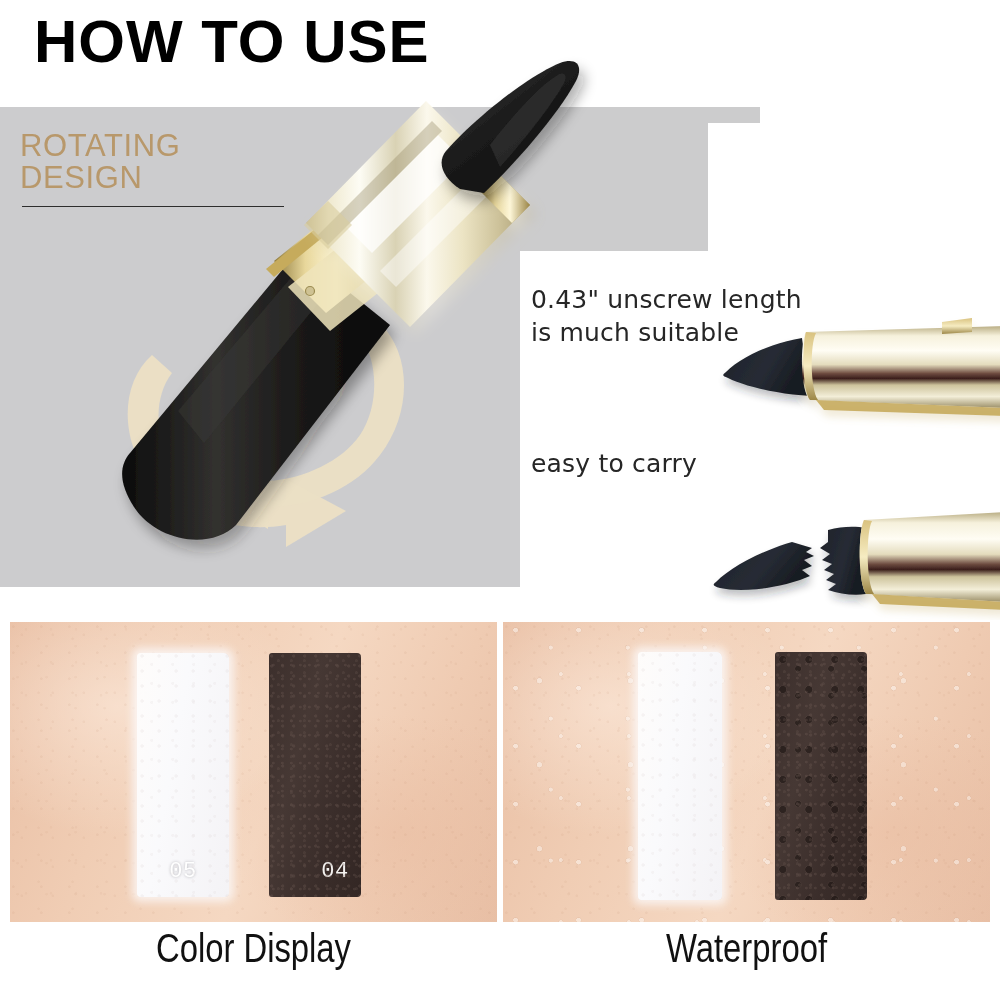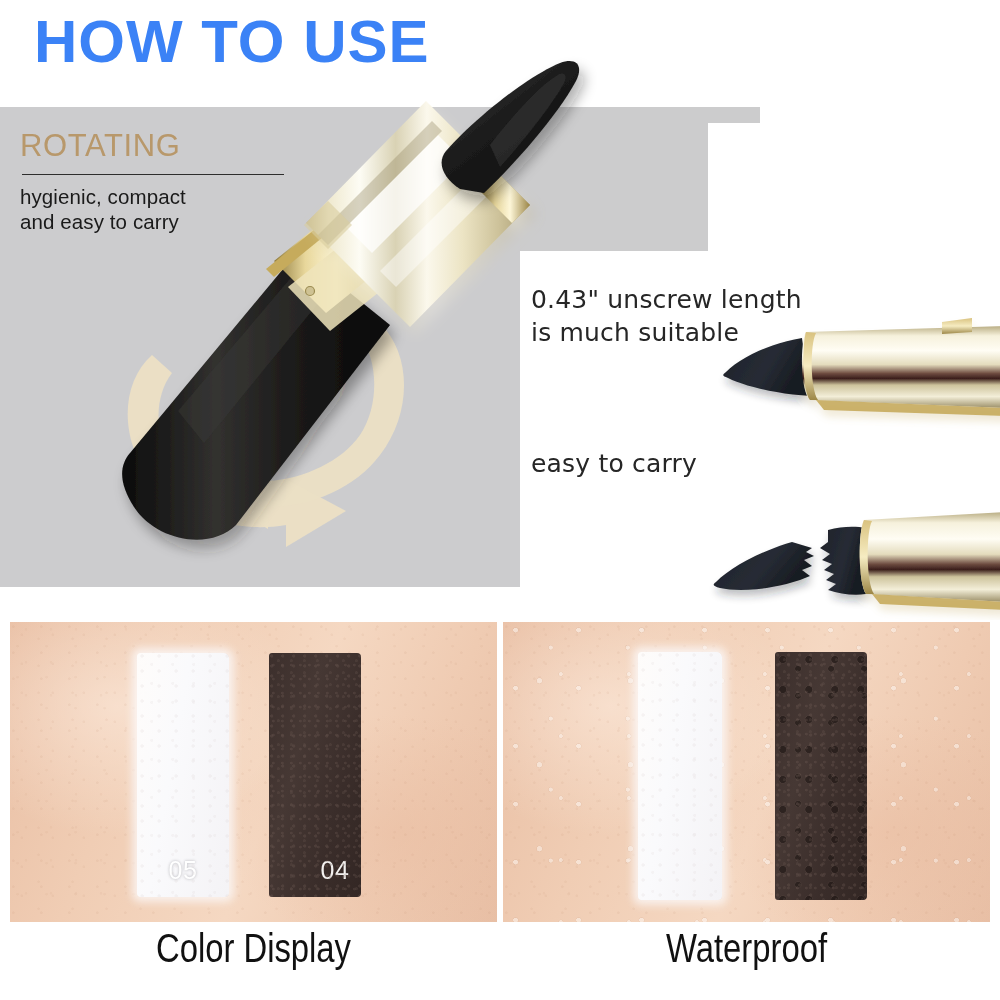--- a/index.html
+++ b/index.html
@@ -10,21 +10,21 @@
     font-family:"Liberation Sans", sans-serif;
     overflow:hidden;
     position:relative;
   }
   .stage{position:absolute;inset:0;width:1000px;height:1000px;overflow:hidden;background:#fff;}
 
   
   .title{
     position:absolute;left:34px;top:12px;
     font-size:60px;font-weight:bold;letter-spacing:1px;
-    color:#3b82f6;line-height:1;white-space:nowrap;
+    color:#000000;line-height:1;white-space:nowrap;
     font-family:"Liberation Sans", sans-serif;
   }
 
   
   .gray-main{
     position:absolute;left:0;top:107px;width:520px;height:480px;
     background:#ccccce;
   }
   .gray-top{
     position:absolute;left:0px;top:107px;width:708px;height:144px;
@@ -143,22 +143,22 @@
   .panel-right .swatch-dark .beads{
     position:absolute;inset:0;border-radius:inherit;opacity:.55;
     background-image:
       radial-gradient(circle at 30% 25%, rgba(25,18,16,.95) 0 3.2px, rgba(90,74,68,.5) 3.8px, transparent 4.6px),
       radial-gradient(circle at 70% 62%, rgba(25,18,16,.9) 0 2.6px, rgba(90,74,68,.45) 3.2px, transparent 4px);
     background-size:26px 30px,33px 27px;
   }
 
   .swatch-num{
     position:absolute;bottom:14px;left:0;right:0;text-align:center;
-    font-size:25px;line-height:1;letter-spacing:.5px;
-    font-family:Liberation Sans, sans-serif;
+    font-size:22px;line-height:1;letter-spacing:.5px;
+    font-family:Liberation Mono, monospace;
   }
   .num-on-white{color:#ffffff;text-shadow:0 0 3px rgba(170,170,175,.9);}
   .num-on-dark{color:#f4f2f0;margin-left:40px;}
 
   .panel-caption{
     position:absolute;top:928px;width:487px;text-align:center;
     font-size:40px;line-height:1;color:#111;
     font-family:"Liberation Sans", sans-serif;
     transform:scaleX(.82);
   }
@@ -253,26 +253,23 @@
       <path d="M424,138 C452,112 498,60 516,26 C524,10 516,2 500,8
                C466,22 412,66 386,96 C376,108 384,124 400,134 Z" fill="url(#tipGrad)"></path>
       <path d="M440,112 C462,88 492,50 504,28 C508,20 504,16 498,20
                C480,30 448,66 430,90 Z" fill="#4a4a4a" opacity="0.35"></path>
     </g>
   </svg>
 
   <div class="copy">
     <div class="kicker">
       <div>ROTATING</div>
+      <div>DESIGN</div>
     </div>
     <div class="rule"></div>
-    <div class="sub">
-      <div>hygienic, compact</div>
-      <div>and easy to carry</div>
-    </div>
   </div>
 
   <div class="white-panel"></div>
 
   <div class="callout callout-1">
     <div>0.43" unscrew length</div>
     <div>is much suitable</div>
   </div>
 
   <div class="callout callout-2">

